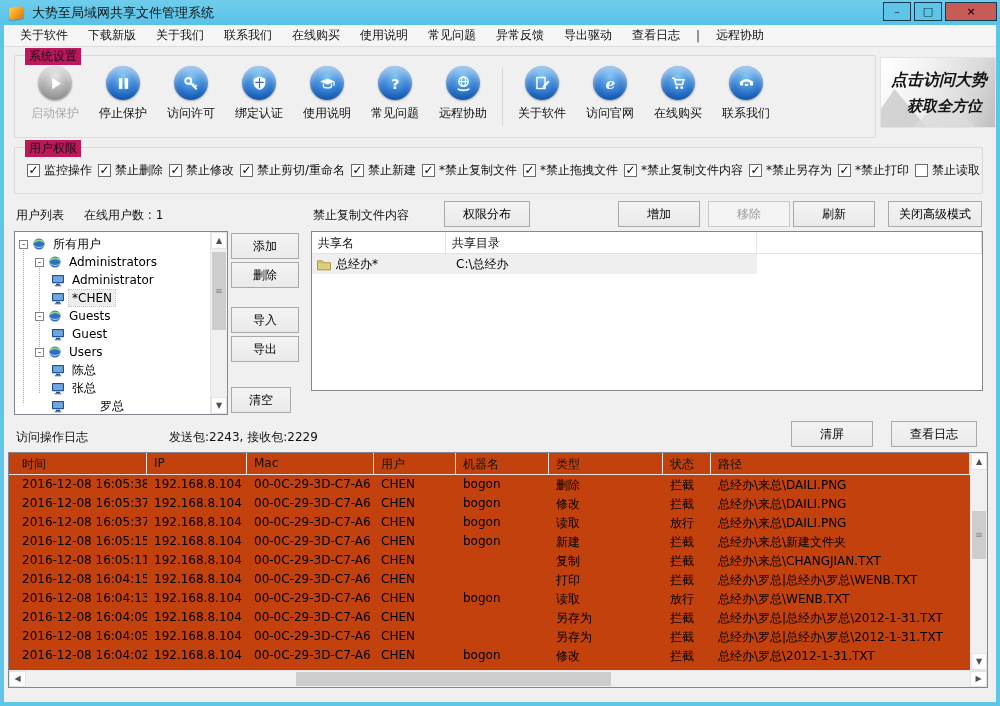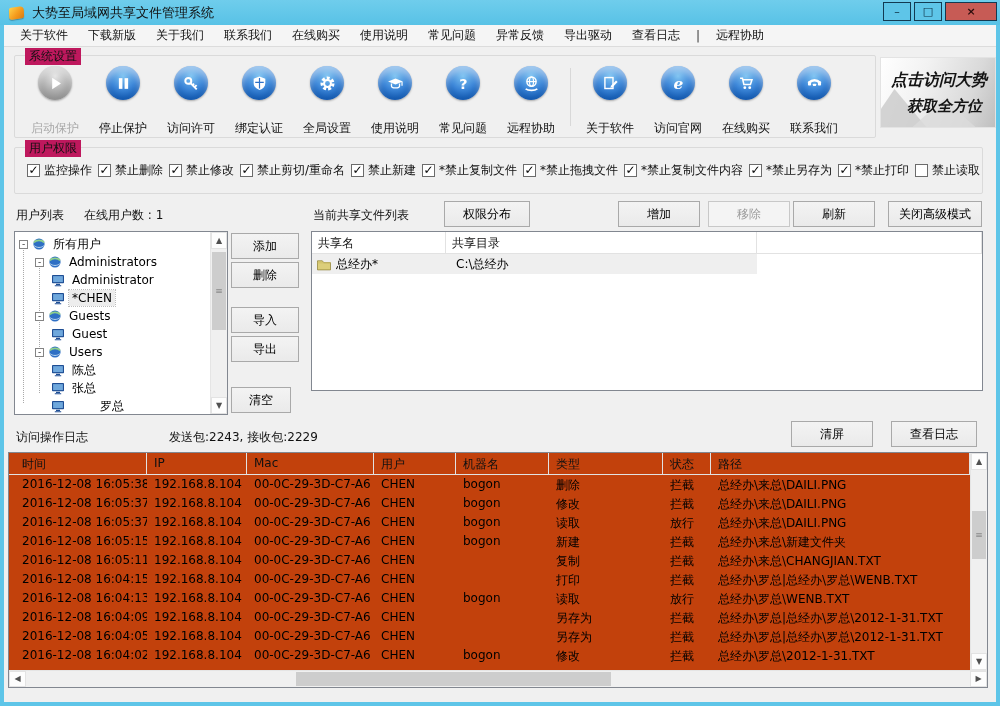--- a/index.html
+++ b/index.html
@@ -20,21 +20,21 @@
   .menu-sep{padding:0 6px;color:#333;}
   
   .groupbox{position:absolute;border:1px solid #DADADA;border-radius:2px;}
   .groupbox>.glabel{position:absolute;top:-8px;left:10px;background:#be185d;padding:0 4px;font-size:12px;color:#111;}
   
   .sysgroup{left:10px;top:30px;width:862px;height:83px;}
   .toolbar{position:absolute;left:6px;top:10px;right:4px;display:flex;align-items:flex-start;}
   .toolbtn{width:68px;display:flex;flex-direction:column;align-items:center;cursor:pointer;}
   .ico-disc{width:34px;height:34px;border-radius:50%;background:radial-gradient(circle at 50% 30%,#7FC4F2 0%,#3C86D8 45%,#0F55AC 80%,#0A4898 100%);box-shadow:inset 0 5px 6px rgba(255,255,255,.5),0 1px 2px rgba(0,0,0,.3);display:flex;align-items:center;justify-content:center;}
   .ico-disc svg{width:19px;height:19px;display:block;}
-  .toolbtn .tlabel{margin-top:20px;font-size:12px;color:#111;white-space:nowrap;}
+  .toolbtn .tlabel{margin-top:5px;font-size:12px;color:#111;white-space:nowrap;}
   .toolbtn.disabled .ico-disc{background:radial-gradient(circle at 50% 30%,#E6E6E6 0%,#A8A8A8 55%,#787878 100%);}
   .toolbtn.disabled .tlabel{color:#A8A8A8;}
   .tooldiv{width:1px;height:58px;background:#D8D8D8;margin:2px 5px 0 5px;}
   
   .banner{position:absolute;left:876px;top:32px;width:116px;height:71px;overflow:hidden;background:linear-gradient(110deg,#FFFFFF 0%,#F2F2F2 35%,#D9D9D9 75%,#BFBFBF 100%);border:1px solid #E3E3E3;}
   .banner .mt1{position:absolute;left:-18px;bottom:-8px;width:70px;height:46px;background:#C9C9C9;clip-path:polygon(0 100%,45% 0,100% 100%);opacity:.8;}
   .banner .mt2{position:absolute;left:18px;bottom:-12px;width:90px;height:40px;background:#DBDBDB;clip-path:polygon(0 100%,50% 0,100% 100%);opacity:.8;}
   .banner .bl{position:relative;font-family:"DejaVu Serif","Liberation Serif",serif;font-style:italic;font-weight:bold;color:#141414;white-space:nowrap;}
   .banner .bl1{font-size:16px;margin:12px 0 0 10px;}
   .banner .bl2{font-size:15px;margin:6px 0 0 26px;}
@@ -150,29 +150,20 @@
               <svg viewBox="0 0 16 16">
                 <path d="M8 2.1l4.9 1.8v3.6c0 3-1.9 4.9-4.9 6-3-1.1-4.9-3-4.9-6V3.9z" fill="#fff"></path>
                 <path d="M8 3.4v8.8M4.4 7.1h7.2" stroke="#2E72C8" stroke-width="1"></path>
               </svg>
             </div>
             <span class="tlabel">绑定认证</span>
           </div>
           <div class="toolbtn">
             <div class="ico-disc">
               <svg viewBox="0 0 16 16">
-                <circle cx="8" cy="8" r="4.6" fill="none" stroke="#fff" stroke-width="2.6" stroke-dasharray="2.4 1.7"></circle>
-                <circle cx="8" cy="8" r="2.9" fill="none" stroke="#fff" stroke-width="1.7"></circle>
-              </svg>
-            </div>
-            <span class="tlabel">全局设置</span>
-          </div>
-          <div class="toolbtn">
-            <div class="ico-disc">
-              <svg viewBox="0 0 16 16">
                 <path d="M1.8 6.3L8 3.8l6.2 2.5L8 8.8z" fill="#fff"></path>
                 <path d="M4.6 8v2.1c0 .9 1.5 1.6 3.4 1.6s3.4-.7 3.4-1.6V8" fill="none" stroke="#fff" stroke-width="1.1"></path>
                 <path d="M13.5 6.6v3.2" stroke="#fff" stroke-width="1"></path>
               </svg>
             </div>
             <span class="tlabel">使用说明</span>
           </div>
           <div class="toolbtn">
             <div class="ico-disc">
               <svg viewBox="0 0 16 16">
@@ -286,21 +277,21 @@
           </label>
           <label class="chk">
             <span class="box"></span>
             <span>禁止读取</span>
           </label>
         </div>
     </div>
 
     <span class="slabel" style="left:12px;top:182px;">用户列表</span>
     <span class="slabel" style="left:80px;top:182px;">在线用户数 : 1</span>
-    <span class="slabel" style="left:309px;top:182px;">当前共享文件列表</span>
+    <span class="slabel" style="left:309px;top:182px;">禁止复制文件内容</span>
     <button class="btn" style="left:440px;top:176px;width:86px;">权限分布</button>
     <button class="btn" style="left:614px;top:176px;width:82px;">增加</button>
     <button class="btn disabled" style="left:704px;top:176px;width:82px;">移除</button>
     <button class="btn" style="left:789px;top:176px;width:82px;">刷新</button>
     <button class="btn" style="left:884px;top:176px;width:94px;">关闭高级模式</button>
 
     <div class="tree">
       <div class="tree-rows" id="treerows">
         <div class="guide" style="left:8px;top:12px;height:158px;"></div>
         <div class="guide" style="left:24px;top:30px;height:130px;"></div>

